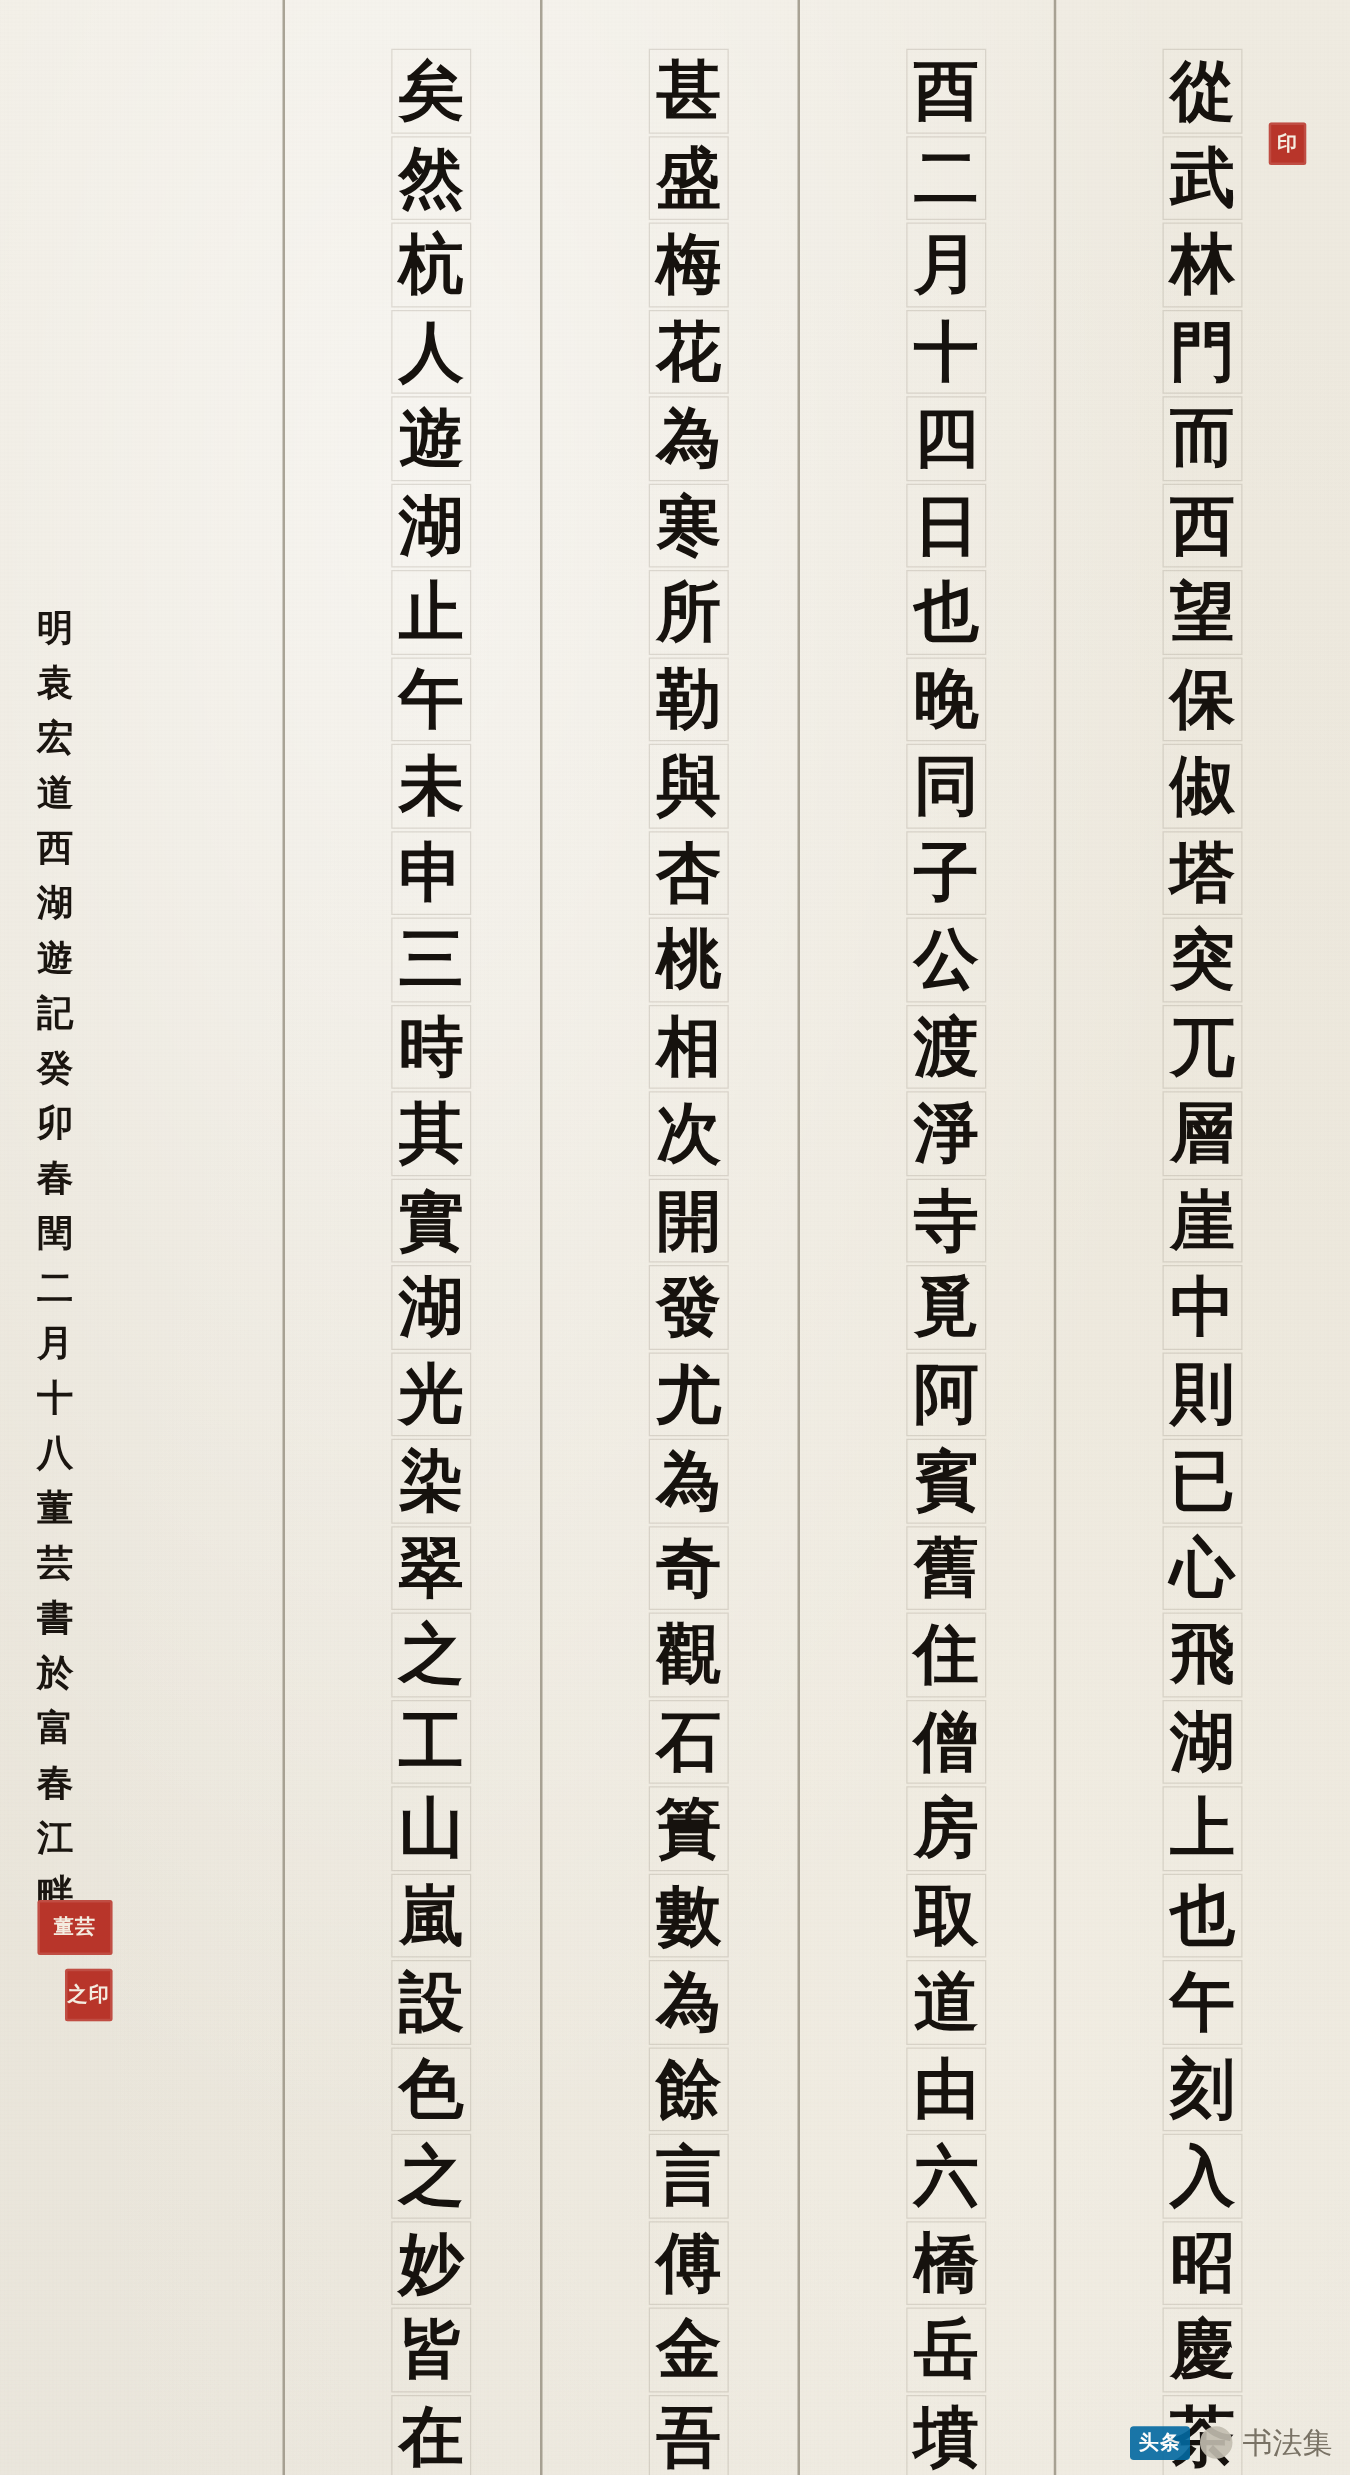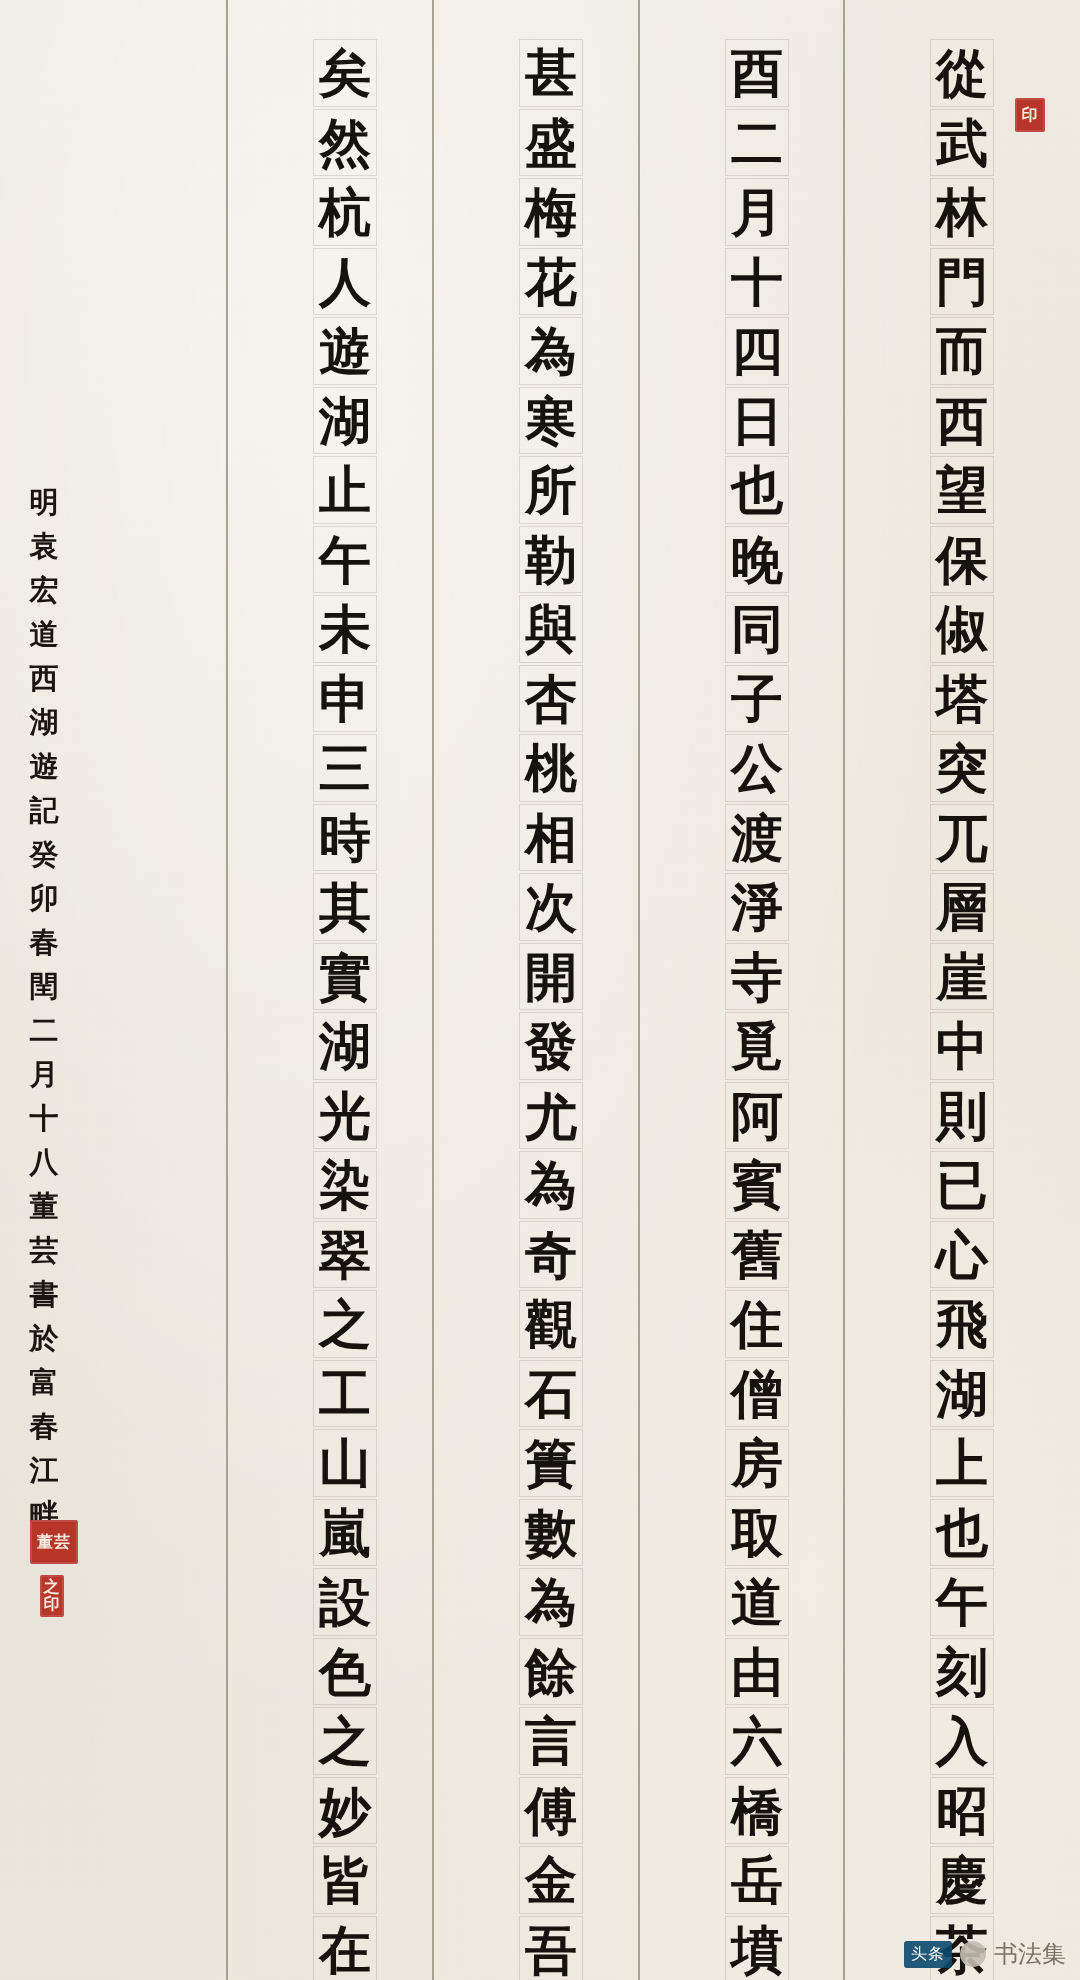--- a/index.html
+++ b/index.html
@@ -121,27 +121,27 @@
   #watermark {
     position: absolute;
     right: 14px;
     bottom: 10px;
     display: flex;
     align-items: center;
     gap: 8px;
     opacity: 0.9;
   }
   #wm-badge {
-    background: #0c4a6e;
+    background: #0369a1;
     color: #fff;
     font-size: 16px;
     padding: 3px 7px;
     border-radius: 3px;
     font-family: "Liberation Sans", sans-serif;
-    font-weight: 400;
+    font-weight: 700;
     letter-spacing: 1px;
   }
   #wm-text {
     color: #6d6658;
     font-size: 24px;
     font-family: "Liberation Sans", sans-serif;
   }
   #wm-avatar {
     width: 26px; height: 26px;
     border-radius: 50%;
@@ -316,21 +316,21 @@
         <div class="ch colophon-ch">書</div>
         <div class="ch colophon-ch">於</div>
         <div class="ch colophon-ch">富</div>
         <div class="ch colophon-ch">春</div>
         <div class="ch colophon-ch">江</div>
         <div class="ch colophon-ch">畔</div>
       </div>
   </div>
 
   <div class="seal" id="seal-0" style="left: 1015px; top: 98px; width: 30px; height: 34px;">印</div>
-  <div class="seal" id="seal-1" style="left: 30px; top: 1520px; width: 48px; height: 44px; font-family: Liberation Serif, serif;">董芸</div>
-  <div class="seal" id="seal-2" style="left: 40px; top: 1575px; width: 24px; height: 42px;">之印</div>
+  <div class="seal" id="seal-1" style="left: 30px; top: 1520px; width: 60px; height: 44px; font-family: Liberation Serif, serif;">董芸</div>
+  <div class="seal" id="seal-2" style="left: 52px; top: 1575px; width: 38px; height: 42px;">之印</div>
 
   <div id="watermark">
     <span id="wm-badge">头条</span>
     <span id="wm-avatar"></span>
     <span id="wm-text">书法集</span>
   </div>
 </div>
 
 </body></html>

